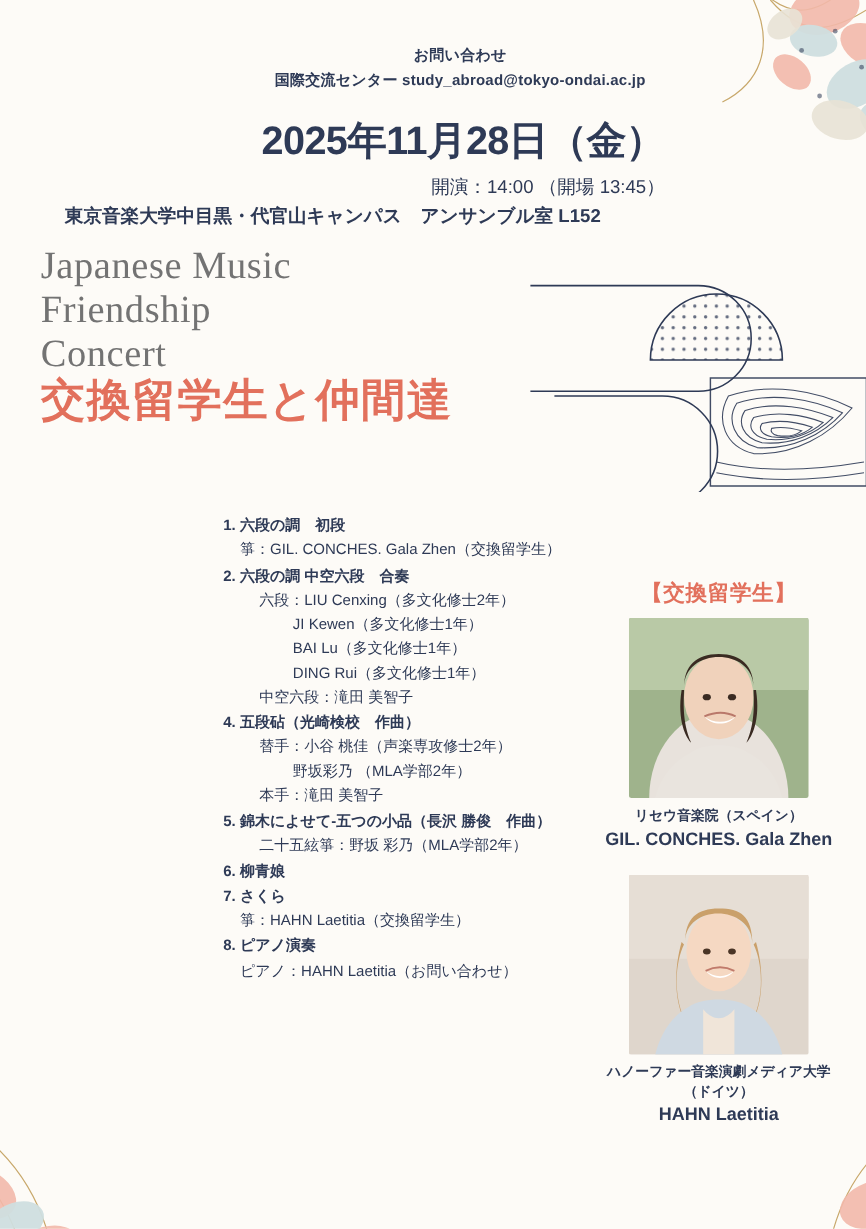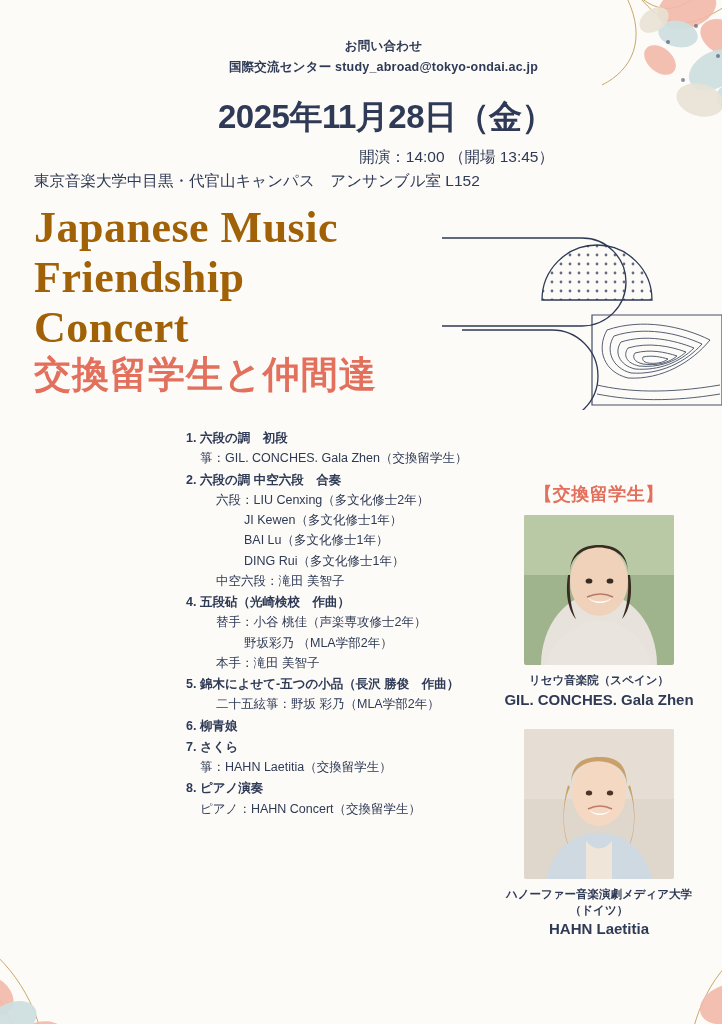--- a/index.html
+++ b/index.html
@@ -50,32 +50,32 @@
   }
   .time {
     margin-top: 9px;
     font-size: 15.5px;
     font-weight: normal;
     line-height: 1.55;
     text-align: right;
   }
   .venue {
     font-size: 15.5px;
-    font-weight: normal;
+    font-weight: bold;
     line-height: 1.55;
+    margin-left: 20px;
   }
 
   .title-en {
     margin-top: 10px;
     font-family: "Liberation Serif", serif;
-    font-size: 44px;
+    font-size: 32px;
     line-height: 1.14;
-    color: #a16207;
+    color: #737373;
     letter-spacing: 0.5px;
-    font-weight: bold;
   }
   .title-ja {
     font-size: 37px;
     font-weight: bold;
     line-height: 1.18;
     color: #e2705c;
     letter-spacing: 1px;
   }
 
   
@@ -278,21 +278,21 @@
     </div>
     <div class="p-item">
       <div class="p-title">6. 柳青娘</div>
     </div>
     <div class="p-item">
       <div class="p-title">7. さくら</div>
       <div class="p-line ind1">箏：HAHN Laetitia（交換留学生）</div>
     </div>
     <div class="p-item">
       <div class="p-title">8. ピアノ演奏</div>
-      <div class="p-line ind1">ピアノ：HAHN Concert（交換留学生）</div>
+      <div class="p-line ind1">ピアノ：HAHN Laetitia（お問い合わせ）</div>
     </div>
   </div>
 
 <div class="students">
   <div class="students-heading">【交換留学生】</div>
 
   <div>
     <div class="photo">
       <svg viewBox="0 0 150 150" width="150" height="150">
         <rect width="150" height="150" fill="#9fb38c"></rect>

